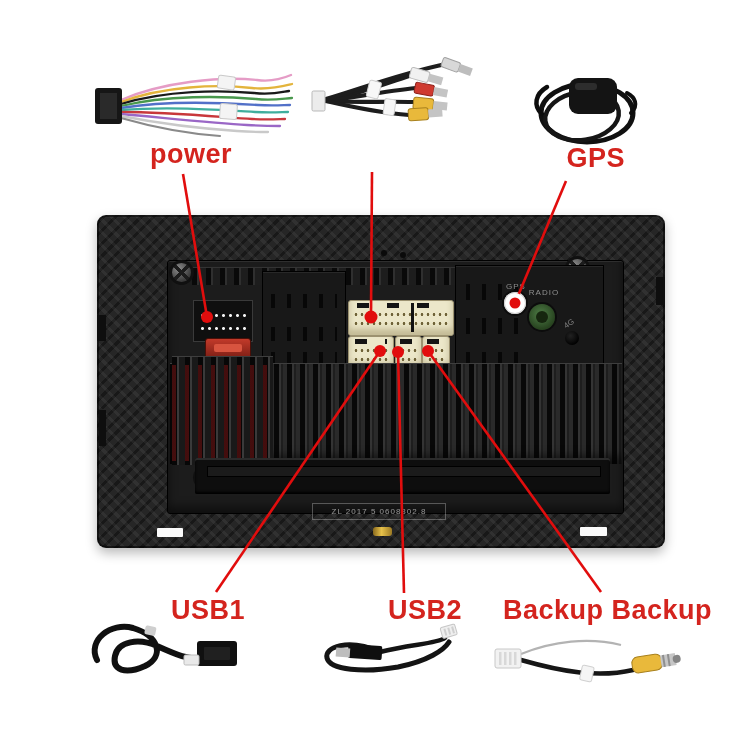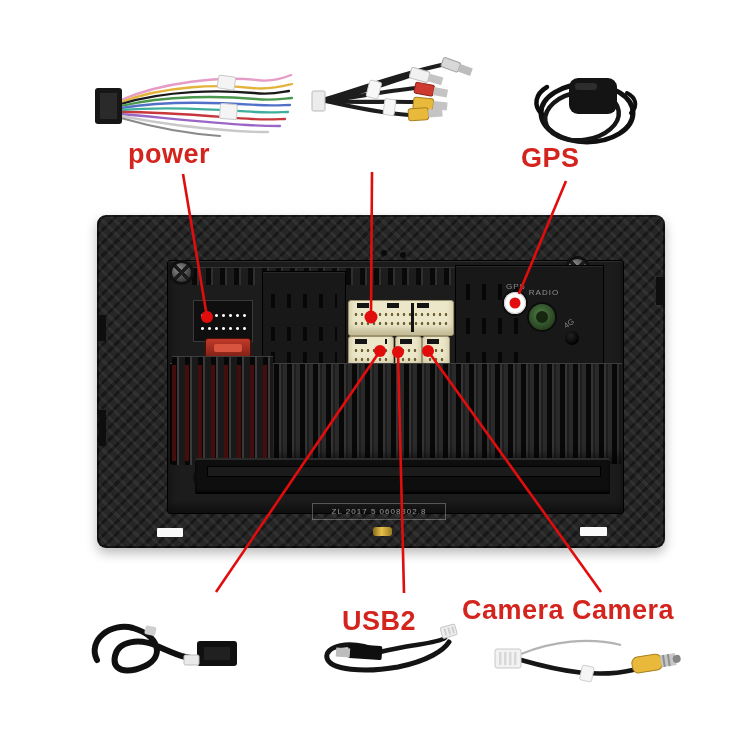--- a/index.html
+++ b/index.html
@@ -1,20 +1,20 @@
 <!DOCTYPE html>
 <html><head>
 <meta charset="utf-8">
 <style>
   html,body{margin:0;padding:0;background:#ffffff;}
   .stage{position:relative;width:750px;height:750px;background:#ffffff;overflow:hidden;
          font-family:"Liberation Sans",sans-serif;}
   .abs{position:absolute;}
   .label{position:absolute;color:#d4241e;font-weight:600;font-size:27px;line-height:30px;
-         text-align:left;letter-spacing:.5px;z-index:60;}
+         text-align:right;letter-spacing:.5px;z-index:60;}
   
   .unit{position:absolute;left:97px;top:215px;width:568px;height:333px;border-radius:9px;
         background-color:#262626;
         background-image:
           repeating-linear-gradient(45deg, rgba(255,255,255,.05) 0 3px, rgba(0,0,0,0) 3px 9px),
           repeating-linear-gradient(-45deg, rgba(0,0,0,.38) 0 3px, rgba(0,0,0,0) 3px 9px);
         box-shadow:0 5px 12px rgba(0,0,0,.28), inset 0 0 0 2px rgba(0,0,0,.55), inset 0 2px 2px rgba(255,255,255,.08);
         z-index:10;}
   .unit *{position:absolute;}
   .inner-panel{left:70px;top:45px;width:455px;height:252px;background:#1c1c1c;
@@ -234,22 +234,23 @@
     <g fill="#e10d0d">
       <circle cx="207" cy="317" r="6"></circle>
       <circle cx="371" cy="317" r="6.5"></circle>
       <circle cx="515" cy="303" r="5.5"></circle>
       <circle cx="380" cy="351" r="6"></circle>
       <circle cx="398" cy="352" r="6"></circle>
       <circle cx="428" cy="351" r="6"></circle>
     </g>
   </svg>
 
-  <div class="label" style="left:342px;top:595px;width:120px;margin-top:11px;">USB2</div>
-  <div class="label" style="left:462px;top:595px;width:250px;">Camera Camera</div>
+  <div class="label" style="left:125px;top:595px;width:120px;">USB1</div>
+  <div class="label" style="left:342px;top:595px;width:120px;">USB2</div>
+  <div class="label" style="left:462px;top:595px;width:250px;">Backup Backup</div>
 
   <div class="photo" style="left:85px;top:612px;width:165px;height:85px;">
     <svg width="165" height="85" viewBox="0 0 165 85">
       <path d="M12,48 C2,28 26,10 48,16 C74,24 80,44 60,54 C40,63 27,58 30,44 C33,29 54,26 72,34 C92,43 104,48 116,46" stroke="#101010" stroke-width="6" fill="none" stroke-linecap="round"></path>
       <rect x="60" y="14" width="11" height="9" rx="2" fill="#cfcfcf" transform="rotate(12 65 18)"></rect>
       <g>
         <rect x="112" y="29" width="40" height="25" rx="3" fill="#101010"></rect>
         <rect x="119" y="35" width="26" height="13" rx="1" fill="#202020"></rect>
         <rect x="99" y="43" width="15" height="10" rx="1.5" fill="#e9e9e9" stroke="#bdbdbd"></rect>
       </g>

